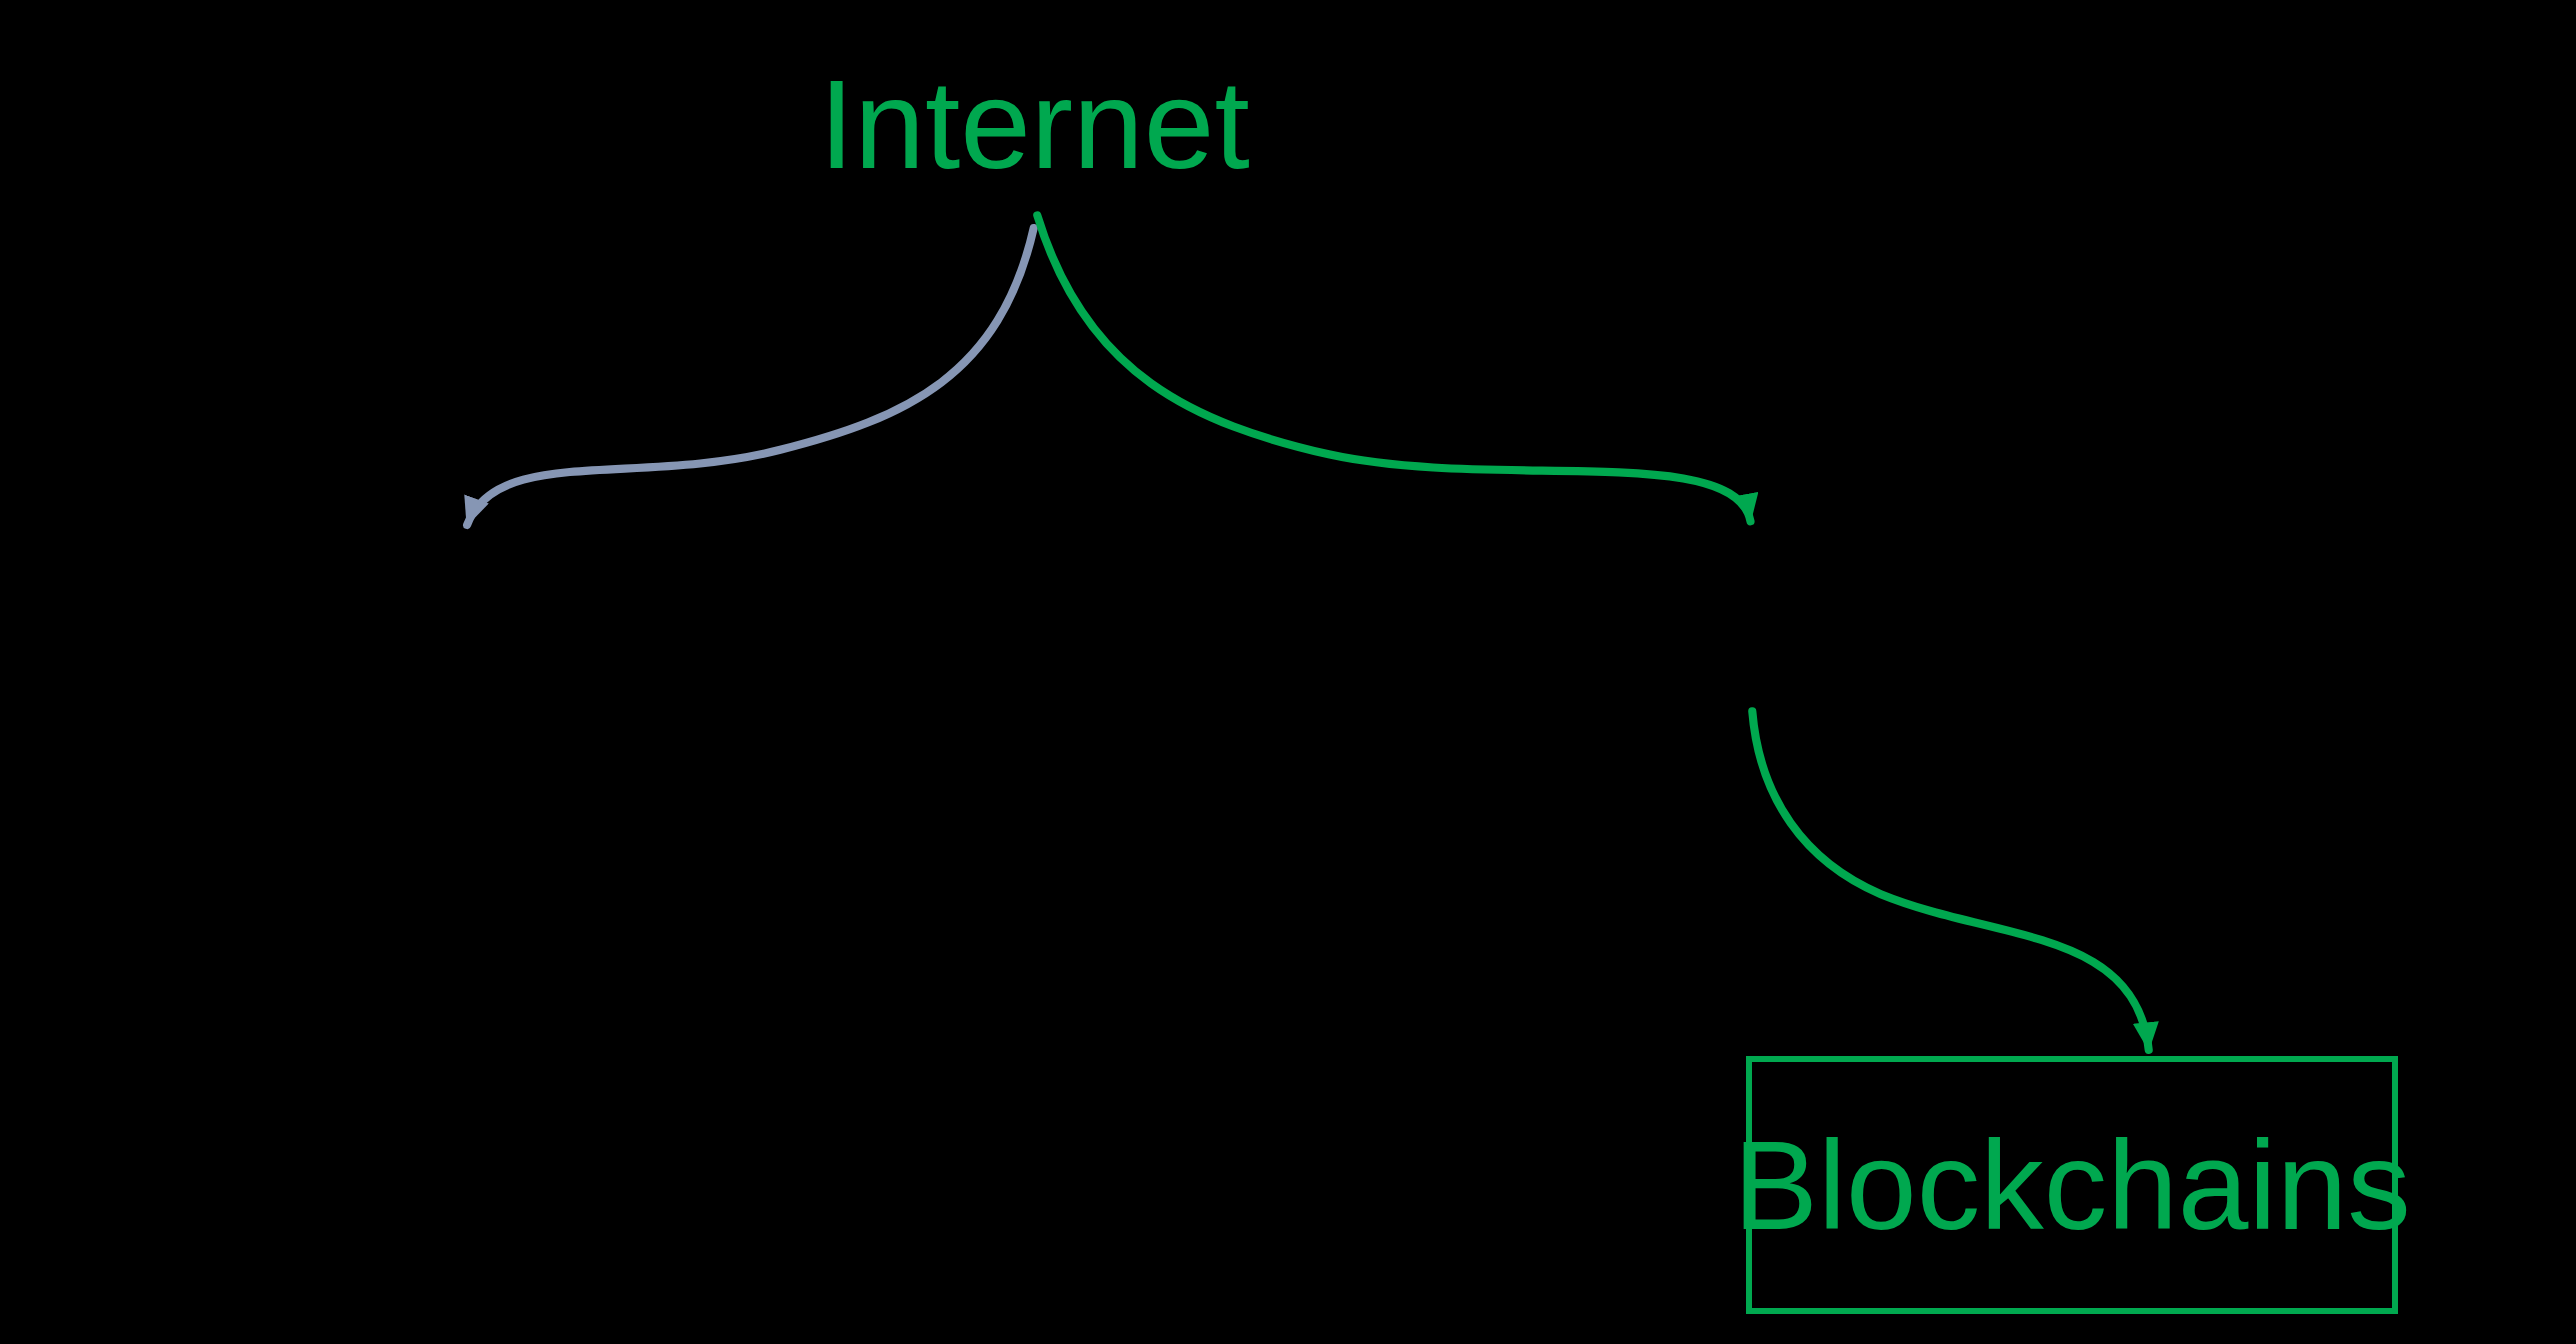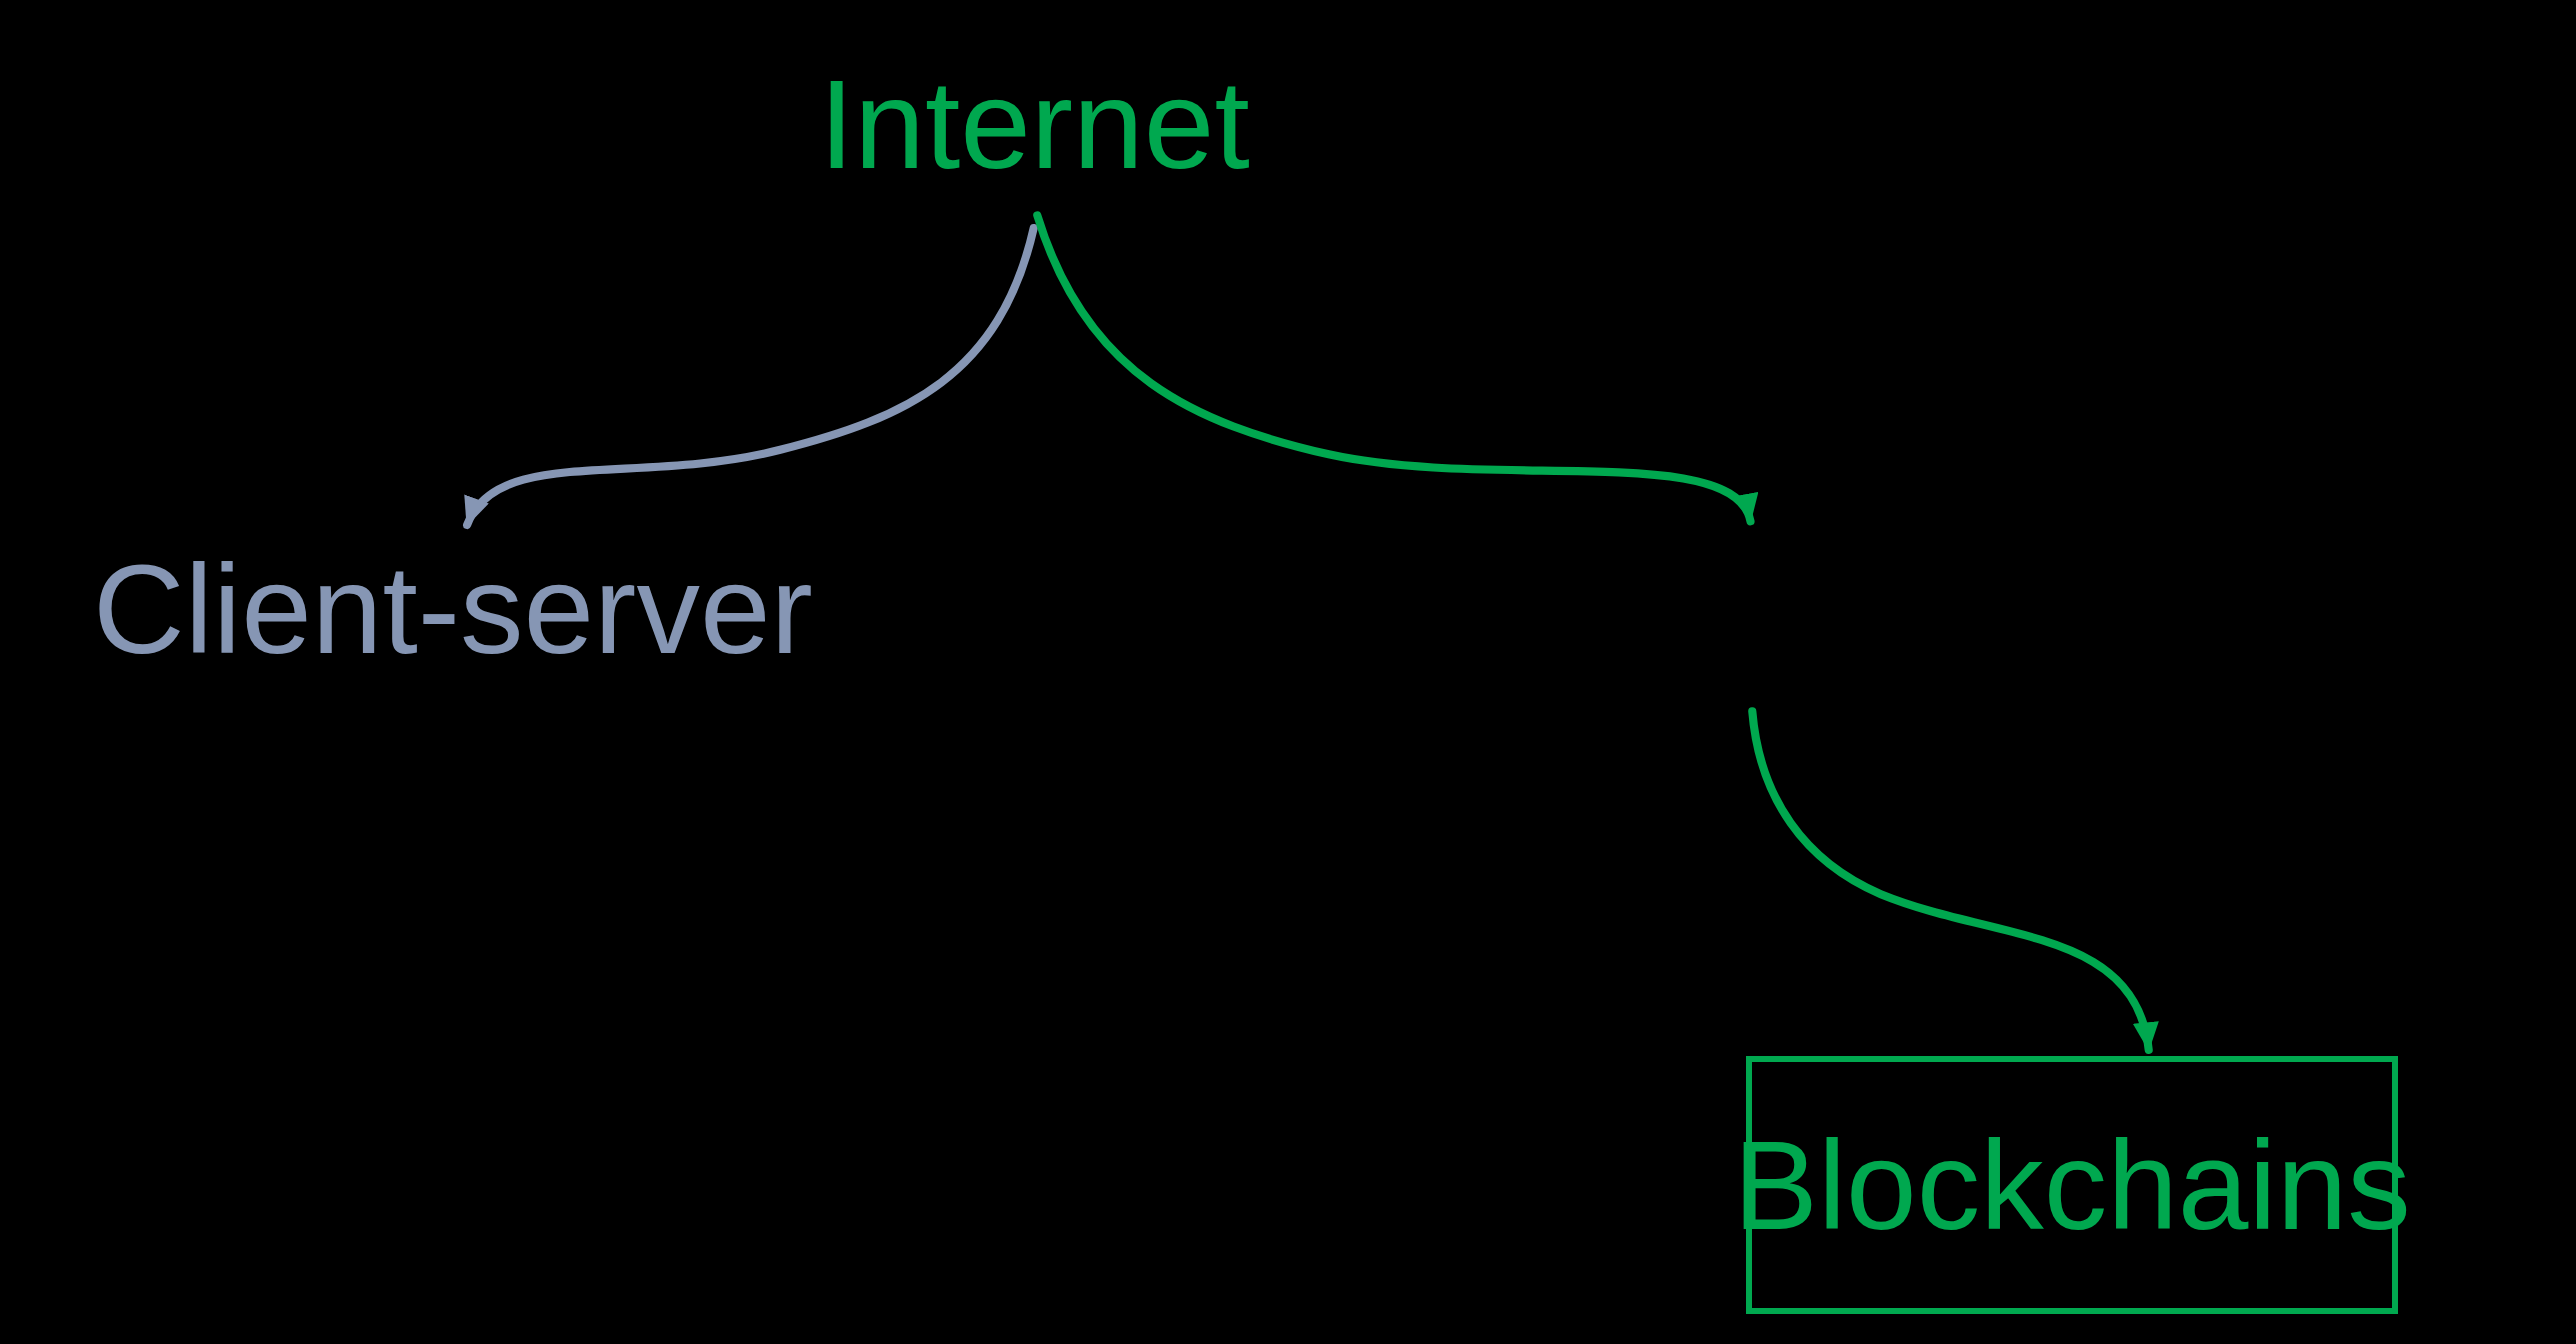--- a/index.html
+++ b/index.html
@@ -81,21 +81,20 @@
 
     <path class="edge edge-slate" d="M 1142 252 C 1105 415, 1000 462, 862 497 C 705 537, 548 492, 516 580" marker-end="url(#head-slate)"></path>
 
     <path class="edge edge-green" d="M 1146 238 C 1200 415, 1320 468, 1468 502 C 1650 542, 1918 488, 1934 576" marker-end="url(#head-green)"></path>
 
     <path class="edge edge-green" d="M 1936 786 C 1944 882, 1994 952, 2078 988 C 2205 1040, 2360 1025, 2374 1160" marker-end="url(#head-green)"></path>
   </svg>
 
   <div id="node-internet" class="node-label text-green">Internet</div>
 
-  <div id="node-client-server" class="node-label text-slate">Client-server</div>
 
 
   <div id="blockchains-box">
     <div class="node-label text-green">Blockchains</div>
   </div>
 
 </div>
 
 
 </body></html>

